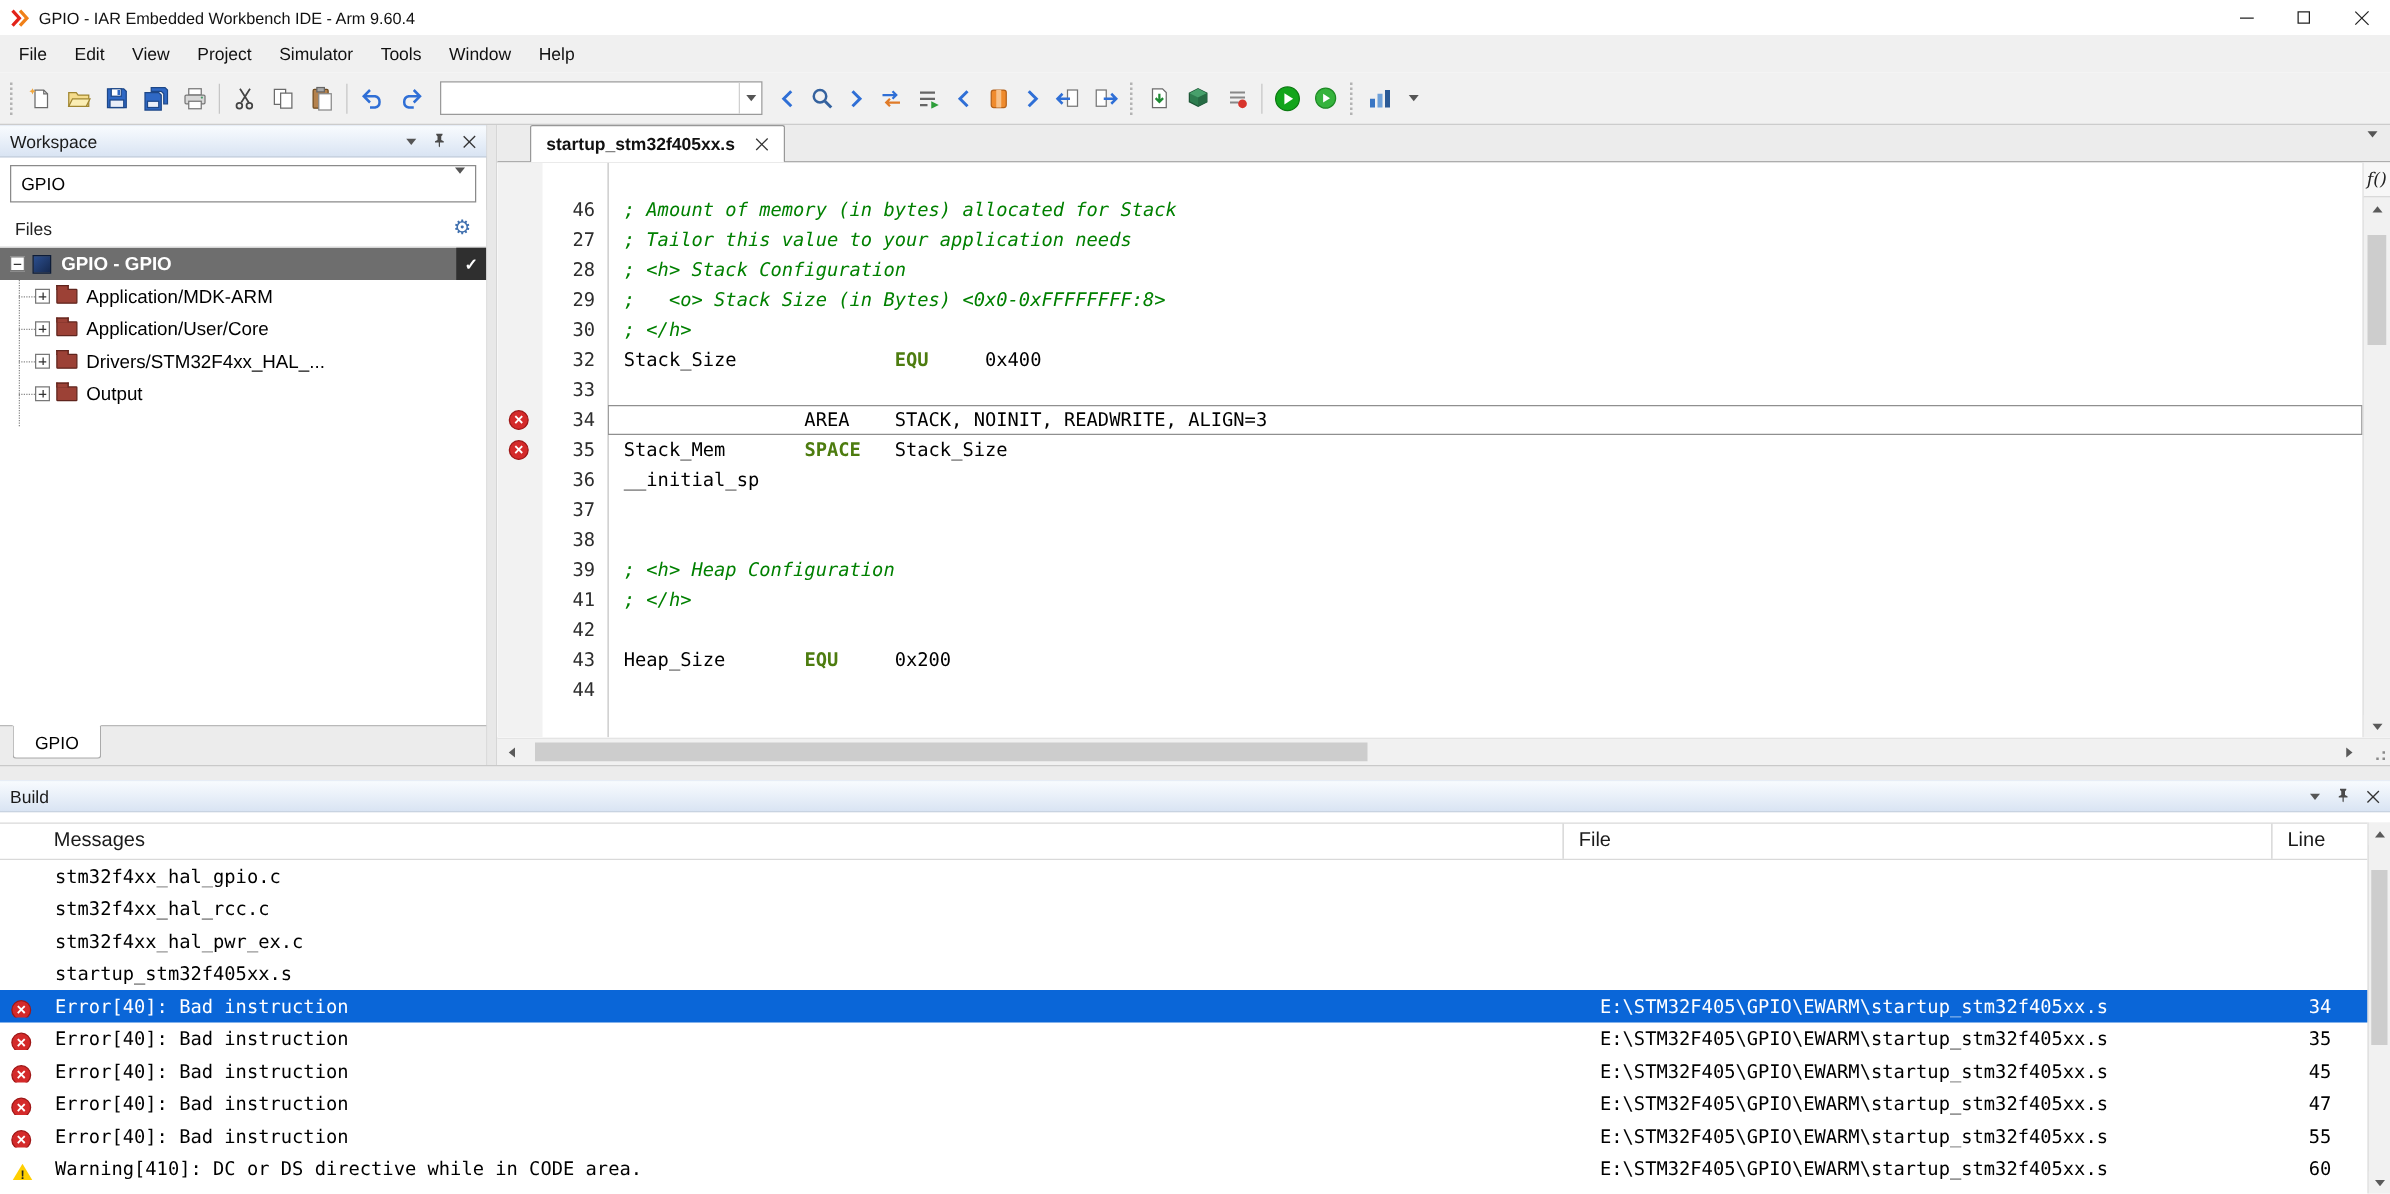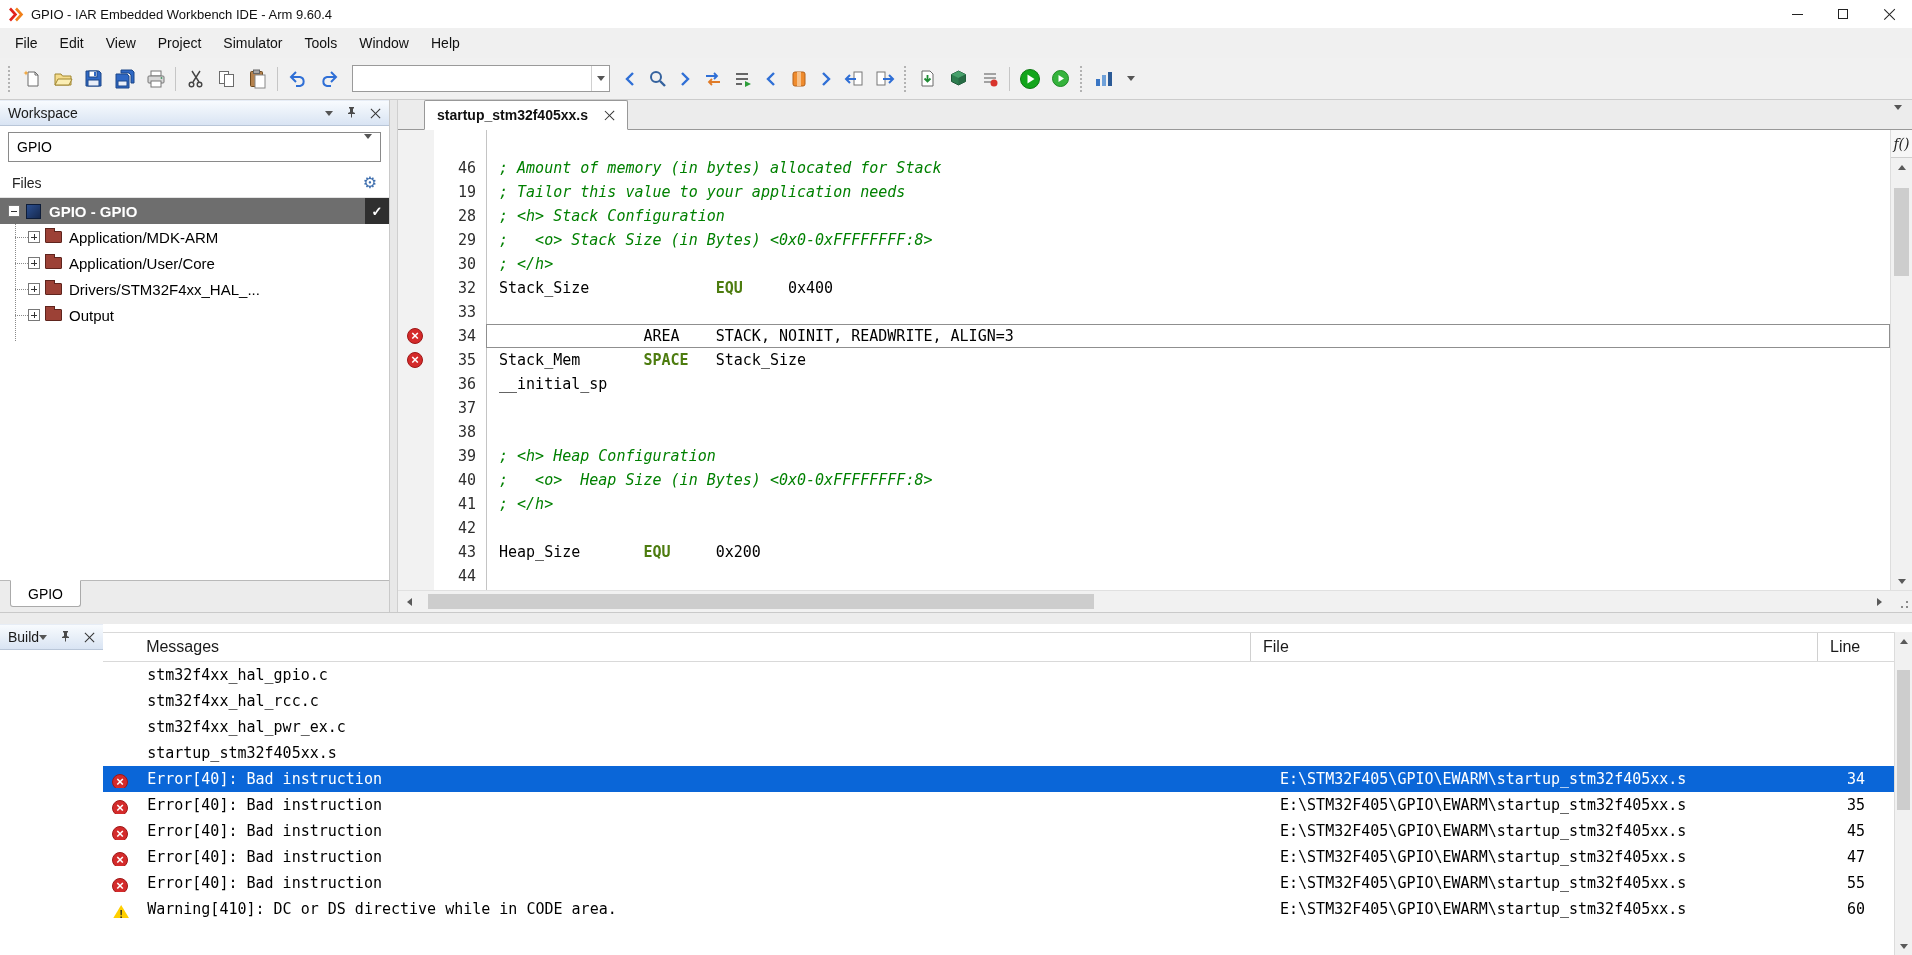--- a/index.html
+++ b/index.html
@@ -116,21 +116,21 @@
   .h-arrow { width:22px; height:100%; display:flex; align-items:center; justify-content:center; flex:none; }
   .h-track { flex:1; position:relative; }
   .sb-thumb-h { position:absolute; top:3px; bottom:3px; left:8px; width:46%; background:#cdcdcd; }
   .grip-corner { width:22px; height:100%; position:relative; flex:none; }
   .grip-corner i { position:absolute; width:2px; height:2px; background:#8a8a8a; }
   .grip-corner i:nth-child(1){ right:4px; bottom:4px; }
   .grip-corner i:nth-child(2){ right:4px; bottom:9px; }
   .grip-corner i:nth-child(3){ right:9px; bottom:4px; }
 
   
-  .build-panel { flex:1; display:flex; flex-direction:row; background:#fff; }
+  .build-panel { flex:1; display:flex; flex-direction:column; background:#fff; }
   .build-content { flex:1; position:relative; background:#fff; padding-top:8px; overflow:hidden; }
   .build-header-row { height:30px; display:flex; align-items:center; border-top:1px solid #d9d9d9; border-bottom:1px solid #d9d9d9; font-size:16px; color:#1a1a1a; margin-right:18px; }
   .bh { padding-left:12px; height:100%; display:flex; align-items:center; }
   .bh.msg { flex:1; padding-left:43px; }
   .bh.file { width:567px; flex:none; border-left:1px solid #d0d0d0; }
   .bh.line { width:77px; flex:none; border-left:1px solid #d0d0d0; }
   .build-rows { font-family:"DejaVu Sans Mono",monospace; font-size:15px; }
   .build-row { height:26px; display:flex; align-items:center; color:#000; }
   .build-row.selected { background:#0a66d8; color:#fff; }
   .bcell { white-space:nowrap; overflow:hidden; }
@@ -425,33 +425,32 @@
           <span class="tab-close"></span>
         </div>
         <span class="tab-list-arrow"><span class="tri-down"></span></span>
       </div>
       <div class="editor-body">
         <div class="code-view">
           <div class="gutter-bg"></div>
           <div class="num-sep"></div>
           <div class="code-lines">
               <div class="code-row"><span class="gcell"></span><span class="code-num">46</span><span class="code-text"><span class="seg-c">; Amount of memory (in bytes) allocated for Stack</span></span></div>
-              <div class="code-row"><span class="gcell"></span><span class="code-num">19</span><span class="code-text"><span class="seg-c">; Tailor this value to your application needs</span></span></div>
+              <div class="code-row"><span class="gcell"></span><span class="code-num">27</span><span class="code-text"><span class="seg-c">; Tailor this value to your application needs</span></span></div>
               <div class="code-row"><span class="gcell"></span><span class="code-num">28</span><span class="code-text"><span class="seg-c">; &lt;h&gt; Stack Configuration</span></span></div>
               <div class="code-row"><span class="gcell"></span><span class="code-num">29</span><span class="code-text"><span class="seg-c">;   &lt;o&gt; Stack Size (in Bytes) &lt;0x0-0xFFFFFFFF:8&gt;</span></span></div>
               <div class="code-row"><span class="gcell"></span><span class="code-num">30</span><span class="code-text"><span class="seg-c">; &lt;/h&gt;</span></span></div>
               <div class="code-row"><span class="gcell"></span><span class="code-num">32</span><span class="code-text"><span class="seg-p">Stack_Size              </span><span class="seg-k">EQU</span><span class="seg-p">     0x400</span></span></div>
               <div class="code-row"><span class="gcell"></span><span class="code-num">33</span><span class="code-text"></span></div>
               <div class="code-row current"><span class="gcell"><span class="err-badge"></span></span><span class="code-num">34</span><span class="code-text"><span class="seg-p">                AREA    STACK, NOINIT, READWRITE, ALIGN=3</span></span></div>
               <div class="code-row"><span class="gcell"><span class="err-badge"></span></span><span class="code-num">35</span><span class="code-text"><span class="seg-p">Stack_Mem       </span><span class="seg-k">SPACE</span><span class="seg-p">   Stack_Size</span></span></div>
               <div class="code-row"><span class="gcell"></span><span class="code-num">36</span><span class="code-text"><span class="seg-p">__initial_sp</span></span></div>
               <div class="code-row"><span class="gcell"></span><span class="code-num">37</span><span class="code-text"></span></div>
               <div class="code-row"><span class="gcell"></span><span class="code-num">38</span><span class="code-text"></span></div>
               <div class="code-row"><span class="gcell"></span><span class="code-num">39</span><span class="code-text"><span class="seg-c">; &lt;h&gt; Heap Configuration</span></span></div>
-              <div class="code-row"><span class="gcell"></span><span class="code-num">40</span><span class="code-text"><span class="seg-c">;   &lt;o&gt;  Heap Size (in Bytes) &lt;0x0-0xFFFFFFFF:8&gt;</span></span></div>
               <div class="code-row"><span class="gcell"></span><span class="code-num">41</span><span class="code-text"><span class="seg-c">; &lt;/h&gt;</span></span></div>
               <div class="code-row"><span class="gcell"></span><span class="code-num">42</span><span class="code-text"></span></div>
               <div class="code-row"><span class="gcell"></span><span class="code-num">43</span><span class="code-text"><span class="seg-p">Heap_Size       </span><span class="seg-k">EQU</span><span class="seg-p">     0x200</span></span></div>
               <div class="code-row"><span class="gcell"></span><span class="code-num">44</span><span class="code-text"></span></div>
             </div>
         </div>
         <div class="right-rail">
           <div class="fn-btn">f()</div>
           <div class="vscroll">
             <div class="sb-arrow">

